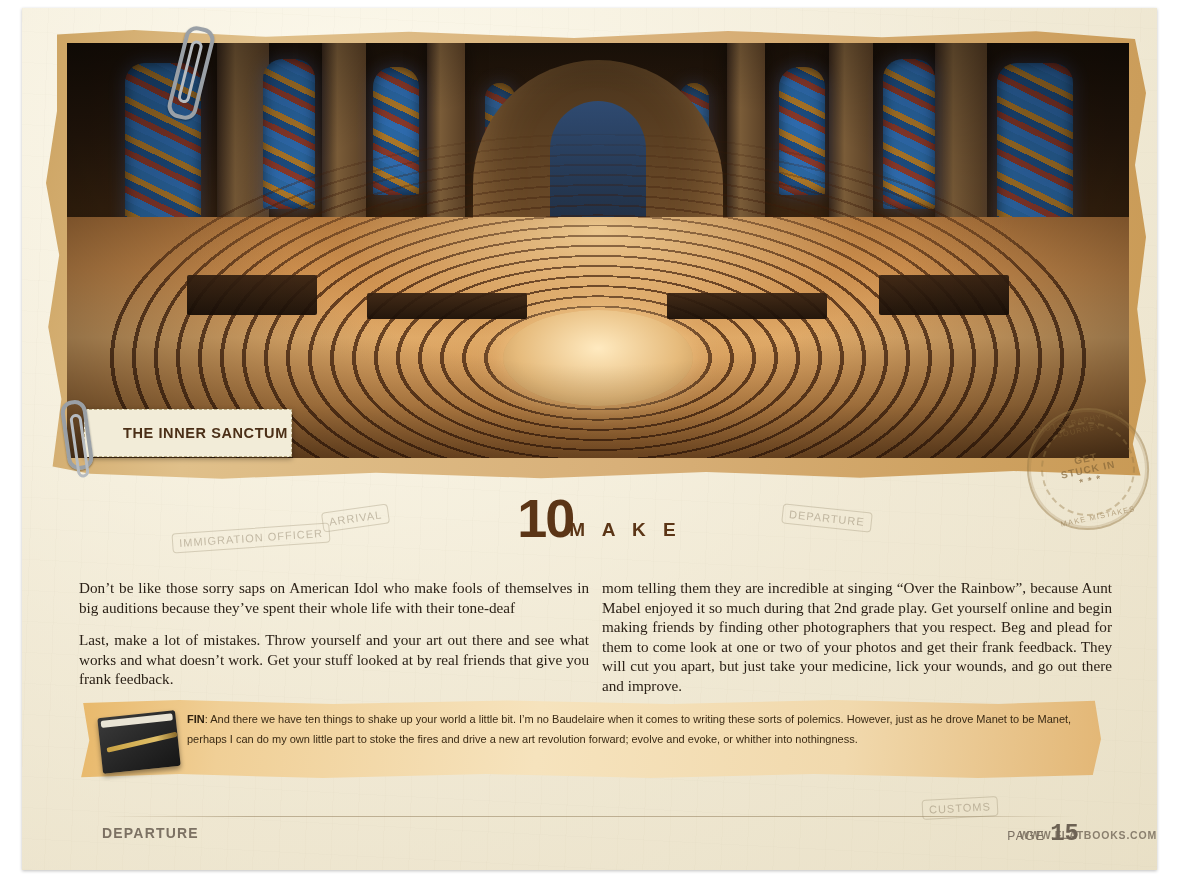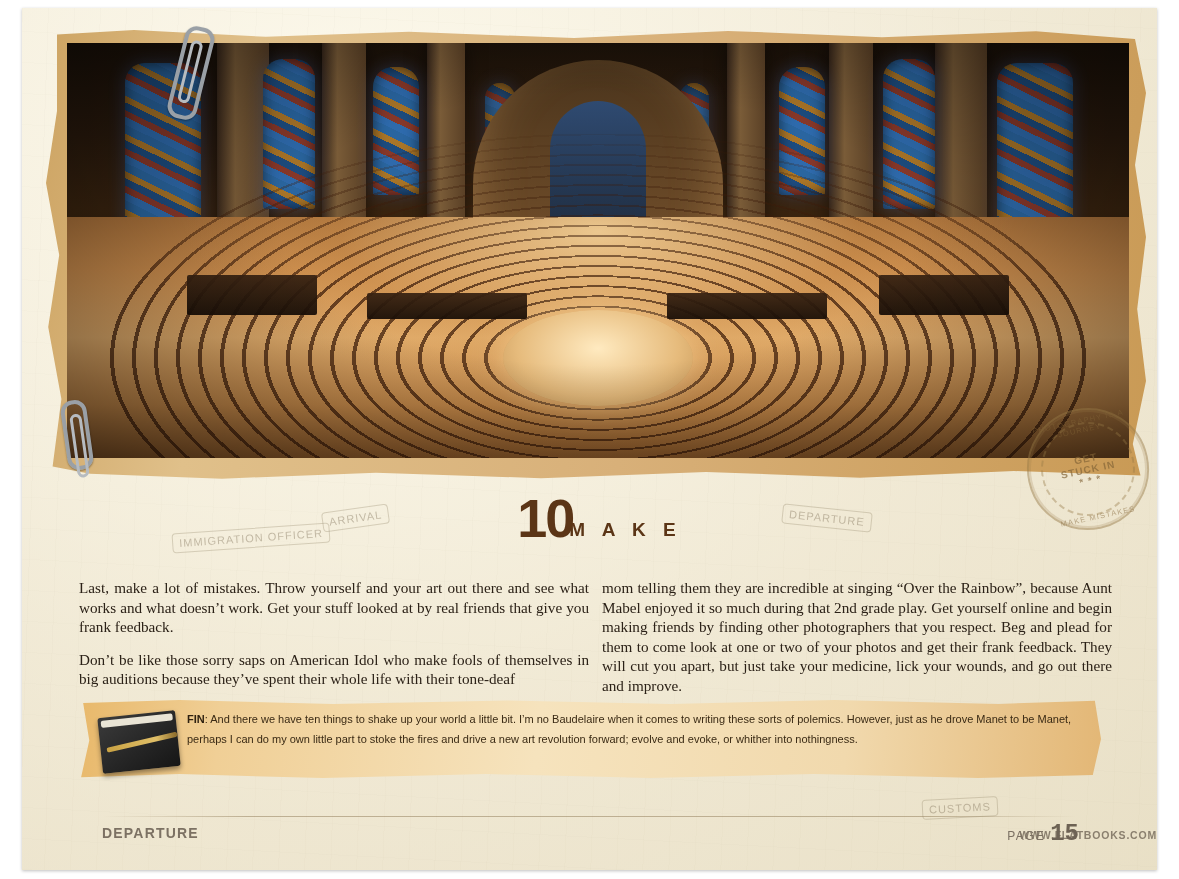--- a/index.html
+++ b/index.html
@@ -491,20 +491,23 @@
         <div class="pew" style="left:120px; top:232px; width:130px; height:40px;"></div>
         <div class="pew" style="left:812px; top:232px; width:130px; height:40px;"></div>
 
         <div class="vignette"></div>
       </div>
     </div>
 
     <div class="clip clip-photo"></div>
   </div>
 
+  <div class="caption-label">
+    <span>THE INNER SANCTUM</span>
+  </div>
   <div class="clip clip-label"></div>
 
   <div class="seal">
     <div class="seal-ring-text">PHOTOGRAPHY IS A JOURNEY</div>
     <div class="seal-inner">
       <div class="seal-text">GET</div>
       <div class="seal-text">STUCK IN</div>
       <div class="seal-text">*  *  *</div>
     </div>
     <div class="seal-ring-text bottom">MAKE MISTAKES</div>
@@ -513,22 +516,22 @@
   <div class="headline">
     <div class="headline-inner">
       <div class="hl-num">10</div>
       <div class="hl-words">
         <div class="hl-top">M A K E</div>
       </div>
     </div>
   </div>
 
   <div class="col-left">
+    <p>Don’t be like those sorry saps on American Idol who make fools of themselves in big auditions because they’ve spent their whole life with their tone-deaf</p>
     <p>Last, make a lot of mistakes. Throw yourself and your art out there and see what works and what doesn’t work. Get your stuff looked at by real friends that give you frank feedback.</p>
-    <p>Don’t be like those sorry saps on American Idol who make fools of themselves in big auditions because they’ve spent their whole life with their tone-deaf</p>
   </div>
   <div class="col-right">
     <p>mom telling them they are incredible at singing “Over the Rainbow”, because Aunt Mabel enjoyed it so much during that 2nd grade play. Get yourself online and begin making friends by finding other photographers that you respect. Beg and plead for them to come look at one or two of your photos and get their frank feedback. They will cut you apart, but just take your medicine, lick your wounds, and go out there and improve.</p>
   </div>
 
   <div class="fin-banner"></div>
   <div class="notebook">
     <div class="nb-body"></div>
     <div class="nb-page"></div>
     <div class="nb-pencil"></div>

